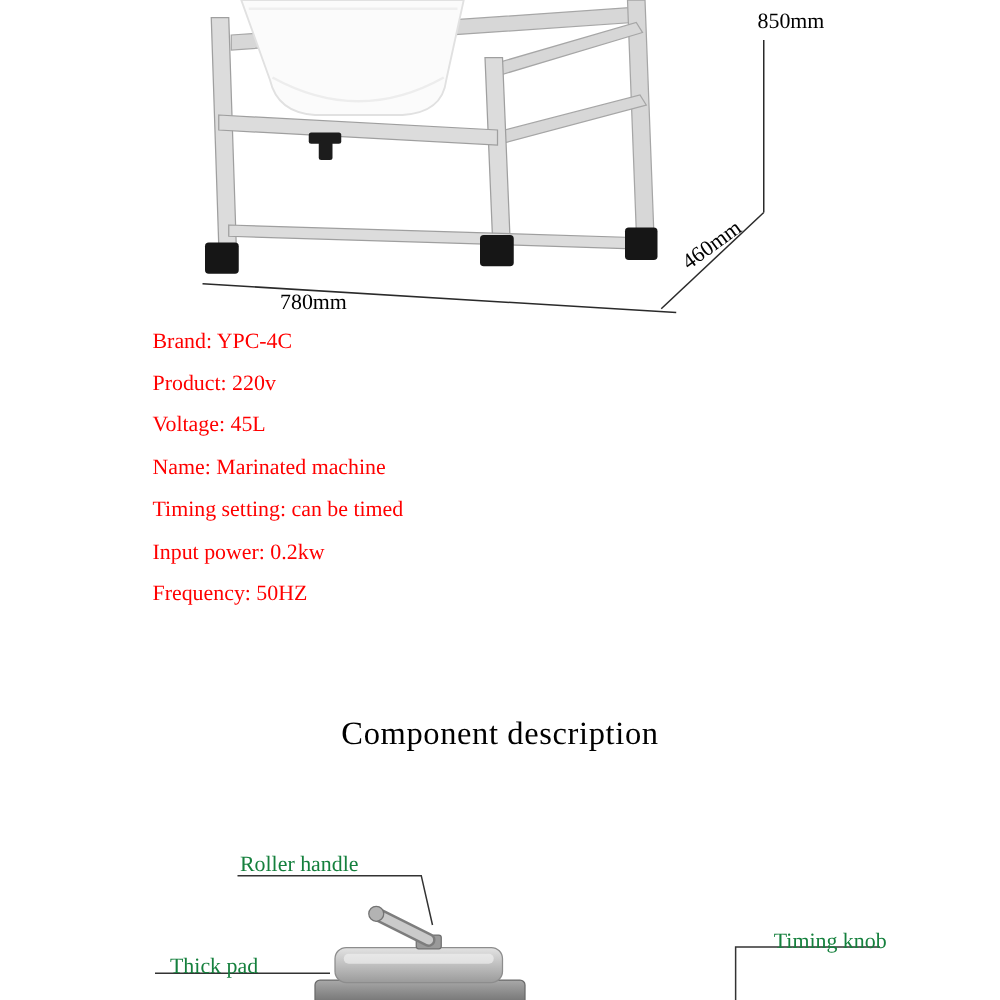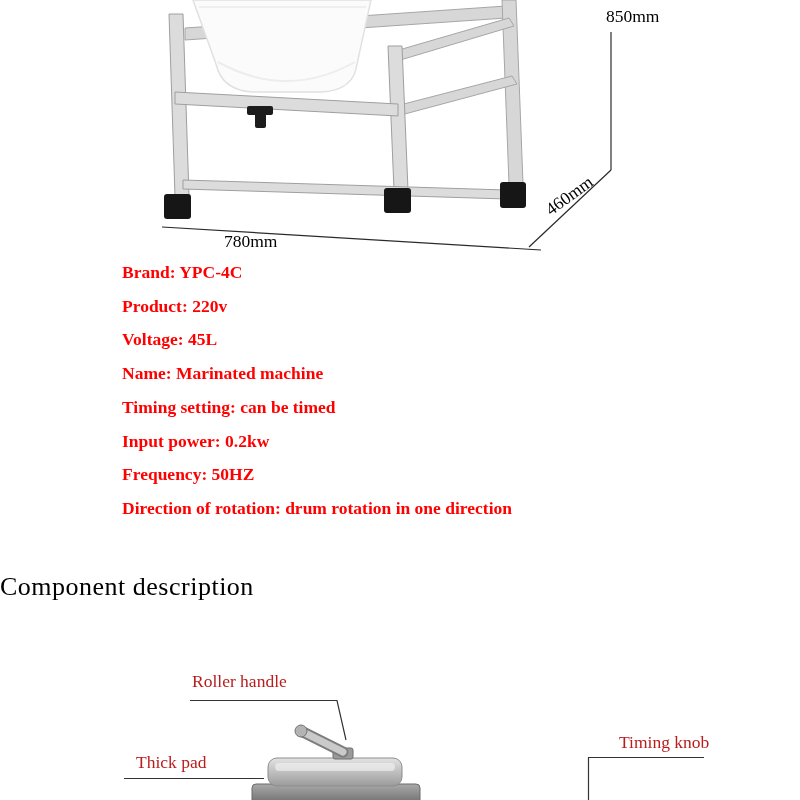--- a/index.html
+++ b/index.html
@@ -15,49 +15,49 @@
   .hero {
     position: absolute;
     top: 0; left: 0;
     width: 648px; height: 258px;
   }
   .specs {
     position: absolute;
     left: 122px;
     top: 256px;
     width: 640px;
-    font-weight: bold;
   }
   .spec-line {
     font-size: 17.5px;
     line-height: 33.7px;
     color: #ff0000;
     white-space: nowrap;
   }
   .section-title {
     position: absolute;
     top: 572px;
     left: 0;
     width: 800px;
-    text-align: left;
+    text-align: center;
     font-size: 26px;
     font-weight: 400;
     color: #000000;
     letter-spacing: 0.5px;
   }
   .comp-area {
     position: absolute;
     top: 640px; left: 0;
     width: 800px; height: 160px;
   }
   .comp-label {
     position: absolute;
     font-size: 17.5px;
-    color: #b91c1c;
+    color: #15803d;
     white-space: nowrap;
+    margin-top: 10px;
   }
   .label-roller { left: 192px; top: 671px; }
   .label-thickpad { left: 136px; top: 752px; text-align: right; }
   .label-timing { left: 619px; top: 732px; }
   svg { display: block; }
 </style>
 </head>
 <body>
 
 <div class="page">
@@ -105,21 +105,20 @@
   </div>
 
   <div class="specs">
     <div class="spec-line">Brand: YPC-4C</div>
     <div class="spec-line">Product: 220v</div>
     <div class="spec-line">Voltage: 45L</div>
     <div class="spec-line">Name: Marinated machine</div>
     <div class="spec-line">Timing setting: can be timed</div>
     <div class="spec-line">Input power: 0.2kw</div>
     <div class="spec-line">Frequency: 50HZ</div>
-    <div class="spec-line">Direction of rotation: drum rotation in one direction</div>
   </div>
 
   <div class="section-title">Component description</div>
 
   <div class="comp-area">
     <svg width="800" height="160" viewBox="0 0 800 160">
       <defs>
         <linearGradient id="padGrad" x1="0" y1="0" x2="0" y2="1">
           <stop offset="0" stop-color="#e3e3e3"></stop>
           <stop offset="1" stop-color="#9b9b9b"></stop>

